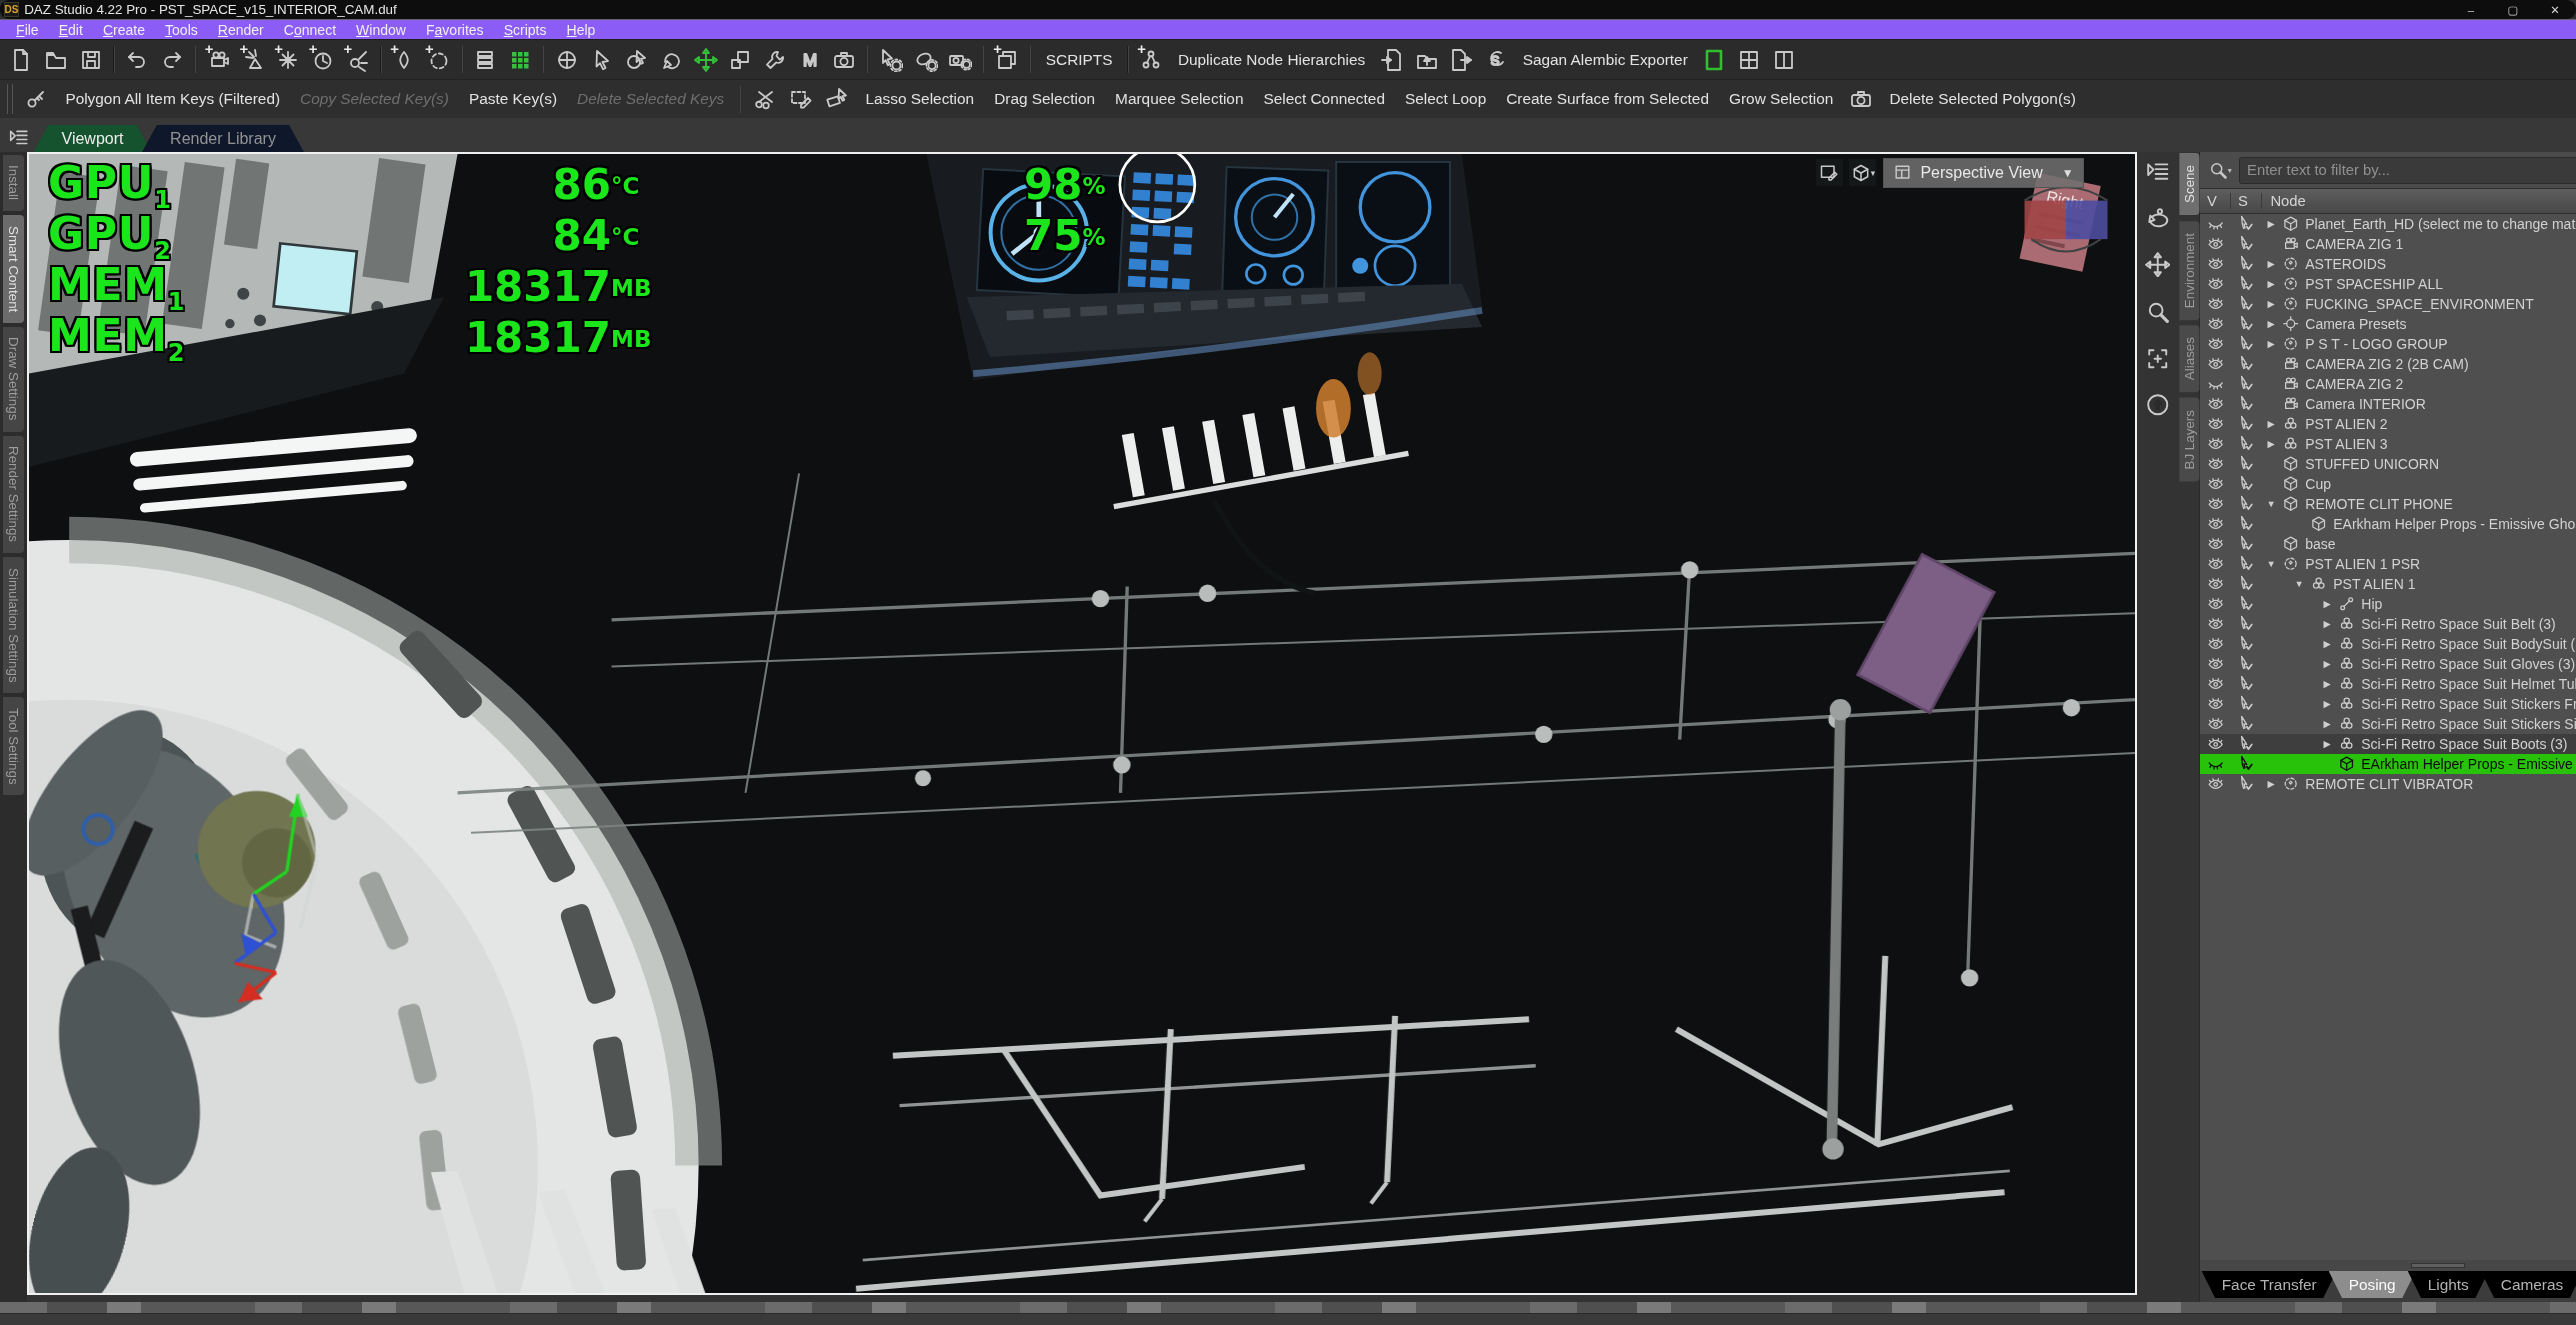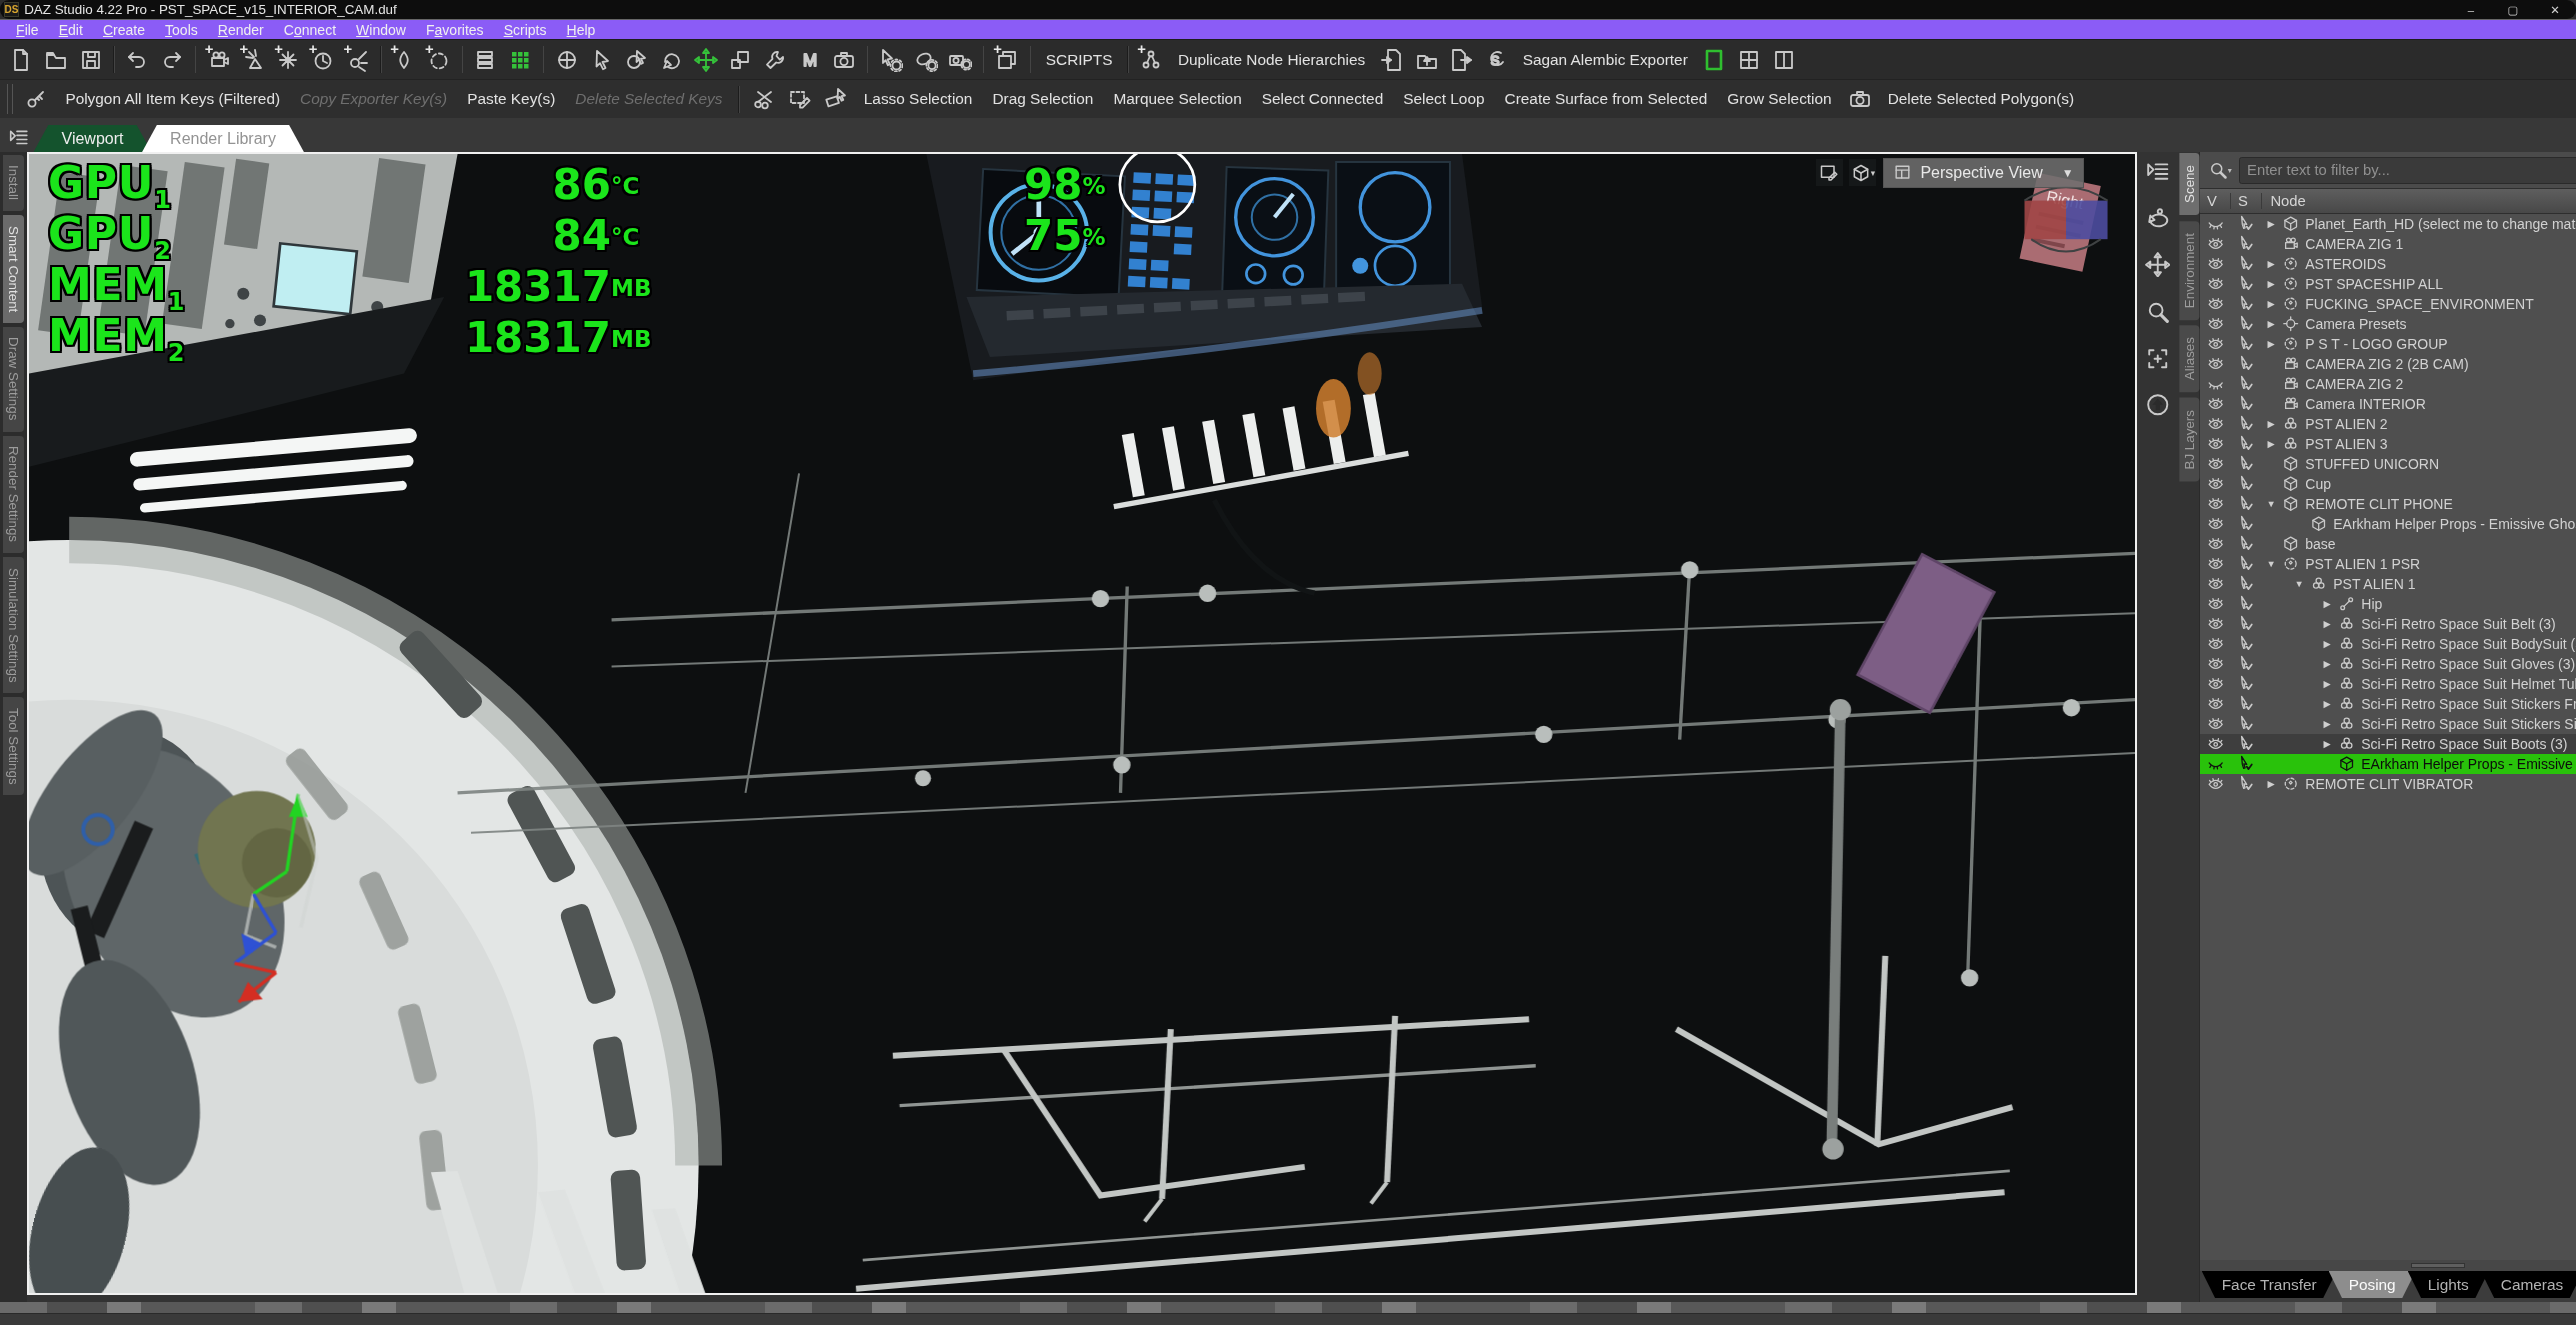--- a/index.html
+++ b/index.html
@@ -28,21 +28,21 @@
   .handle { width:6.7px; height:29.5px; border-left:1.3px solid #555; border-right:1.3px solid #555; margin:0 4px; }
   .ic { stroke:#c9c9c9; fill:none; stroke-width:1.8; stroke-linecap:round; stroke-linejoin:round; }
   .green-ic .ic { stroke:#35c23a; }
   .green-outline .ic { stroke:#2fbf2f; stroke-width:2.6; }
   
   .tabrow { height:34px; background:#383838; display:flex; align-items:flex-end; padding-left:4px; position:relative;}
   .pane-menu-ico { width:29.5px; height:27px; margin-bottom:1.3px; display:flex; align-items:center; justify-content:center; }
   .ptab { height:27px; padding:0 28px; display:flex; align-items:center; font-size:16px; margin-right:-9.4px;
           clip-path:polygon(14.8px 0, calc(100% - 14.8px) 0, 100% 100%, 0 100%); }
   .ptab.active { background:#14532d; color:#eee; }
-  .ptab.inactive { background:#ffffff; color:#939393; }
+  .ptab.inactive { background:#0f172a; color:#939393; }
   
   .mainrow { display:flex; height:1150px; position:relative; background:#333; }
   .ltabs { width:27px; background:#2c2c2c; display:flex; flex-direction:column; align-items:center; padding-top:2.7px; gap:4px; }
   .vtab { writing-mode:vertical-rl; font-size:13.4px; color:#9d9d9d; background:#454545; padding:10.7px 2.7px;
           border-radius:0 4px 4px 0; white-space:nowrap; }
   .vtab.active { background:#6b6b6b; color:#e2e2e2; }
   .vp-pane { flex:1; position:relative; background:#333; }
   .vp-frame { position:absolute; left:0; top:0; right:42px; bottom:6.7px; border:2px solid #f0f0f0; background:#0a0c0d; overflow:hidden; }
   .vp-frame svg.scene { position:absolute; inset:0; width:100%; height:100%; }
   
@@ -588,21 +588,21 @@
     </div>
   </div>
 <div class="toolbar2" id="toolbar-keys">
     <div class="handle"></div>
     <div class="tb-btn">
       <svg class="ic" viewBox="0 0 24 24">
         <use href="#sym-keyplus"></use>
       </svg>
     </div>
     <div class="tb-label">Polygon All Item Keys (Filtered)</div>
-    <div class="tb-label dis">Copy Exporter Key(s)</div>
+    <div class="tb-label dis">Copy Selected Key(s)</div>
     <div class="tb-label">Paste Key(s)</div>
     <div class="tb-label dis">Delete Selected Keys</div>
     <div class="tb-sep"></div>
     <div class="tb-btn">
       <svg class="ic" viewBox="0 0 24 24">
         <use href="#sym-keycut"></use>
       </svg>
     </div>
     <div class="tb-btn">
       <svg class="ic" viewBox="0 0 24 24">

